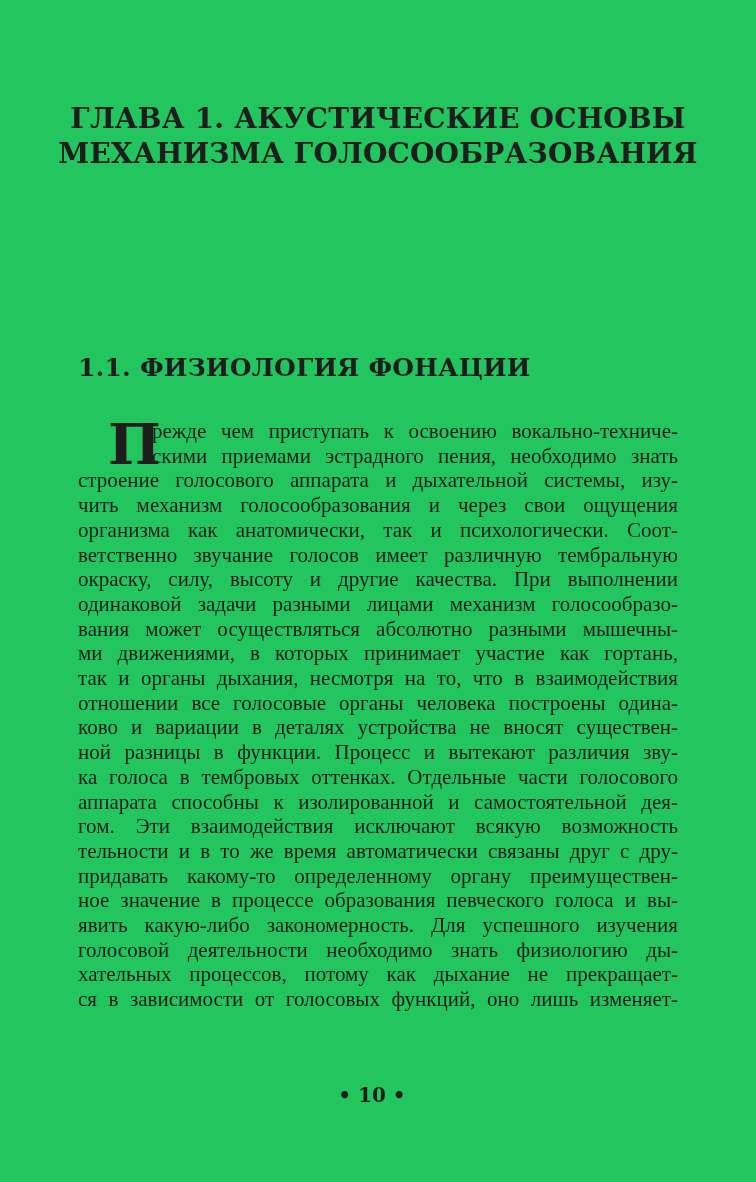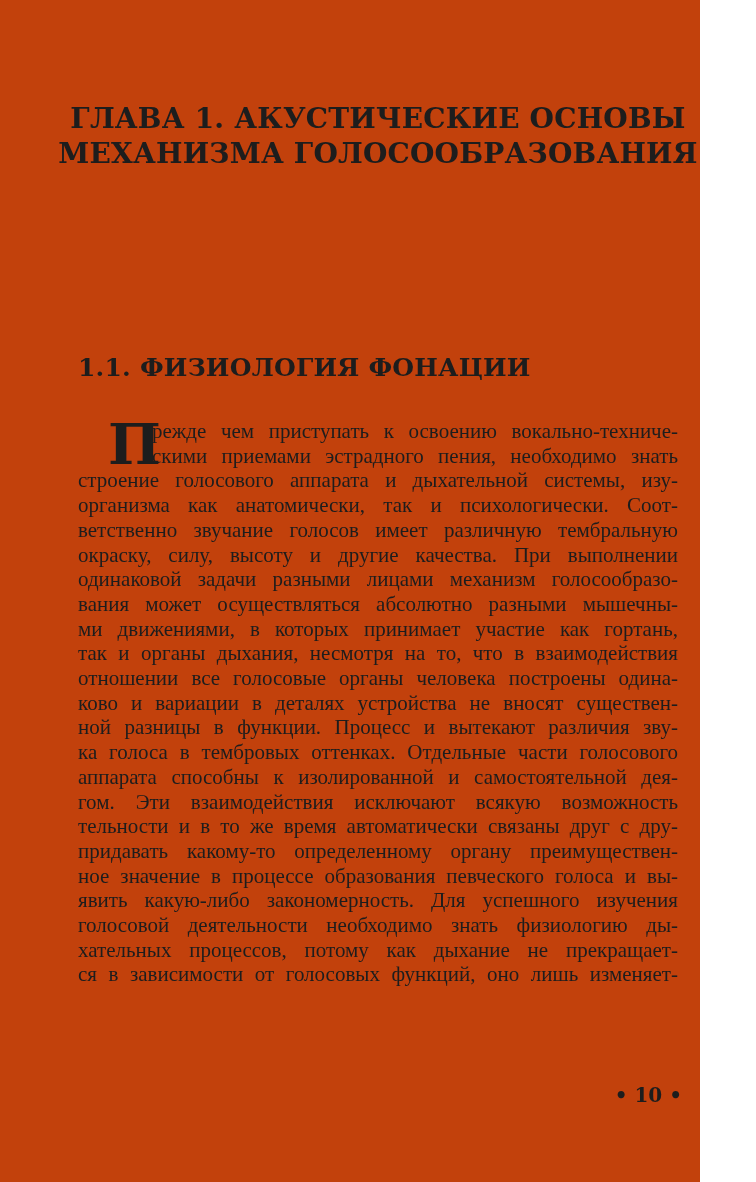--- a/index.html
+++ b/index.html
@@ -2,23 +2,23 @@
 <html lang="ru"><head>
 <meta charset="utf-8">
 <style>
   html, body {
     margin: 0;
     padding: 0;
     background: #ffffff;
   }
   .page {
     position: relative;
-    width: 700px;
+    width: 756px;
     height: 1182px;
-    background: #c2410c;
+    background: #22c55e;
     overflow: hidden;
     color: #1d1d1d;
   }
   .chapter-title {
     position: absolute;
     top: 101px;
     left: 48px;
     width: 660px;
     text-align: center;
     font-family: "DejaVu Serif", serif;
@@ -65,23 +65,23 @@
     top: 2px;
     font-family: "DejaVu Serif", serif;
     font-weight: bold;
     font-size: 56px;
     line-height: 46px;
     color: #1d1d1d;
   }
   .page-number {
     position: absolute;
     top: 1083px;
-    left: 82px;
+    left: 72px;
     width: 600px;
-    text-align: right;
+    text-align: center;
     font-family: "DejaVu Serif", serif;
     font-weight: bold;
     font-size: 20px;
     line-height: 24px;
     color: #1d1d1d;
   }
 </style>
 </head>
 <body>
 
@@ -92,20 +92,21 @@
     <div>МЕХАНИЗМА ГОЛОСООБРАЗОВАНИЯ</div>
   </div>
 
   <div class="section-title">1.1. ФИЗИОЛОГИЯ ФОНАЦИИ</div>
 
   <div class="body-block">
     <span class="drop-cap">П</span>
     <div class="body-line dropcap-indent">режде чем приступать к освоению вокально-техниче-</div>
     <div class="body-line dropcap-indent">скими приемами эстрадного пения, необходимо знать</div>
     <div class="body-line">строение голосового аппарата и дыхательной системы, изу-</div>
+    <div class="body-line">чить механизм голосообразования и через свои ощущения</div>
     <div class="body-line">организма как анатомически, так и психологически. Соот-</div>
     <div class="body-line">ветственно звучание голосов имеет различную тембральную</div>
     <div class="body-line">окраску, силу, высоту и другие качества. При выполнении</div>
     <div class="body-line">одинаковой задачи разными лицами механизм голосообразо-</div>
     <div class="body-line">вания может осуществляться абсолютно разными мышечны-</div>
     <div class="body-line">ми движениями, в которых принимает участие как гортань,</div>
     <div class="body-line">так и органы дыхания, несмотря на то, что в взаимодействия</div>
     <div class="body-line">отношении все голосовые органы человека построены одина-</div>
     <div class="body-line">ково и вариации в деталях устройства не вносят существен-</div>
     <div class="body-line">ной разницы в функции. Процесс и вытекают различия зву-</div>

